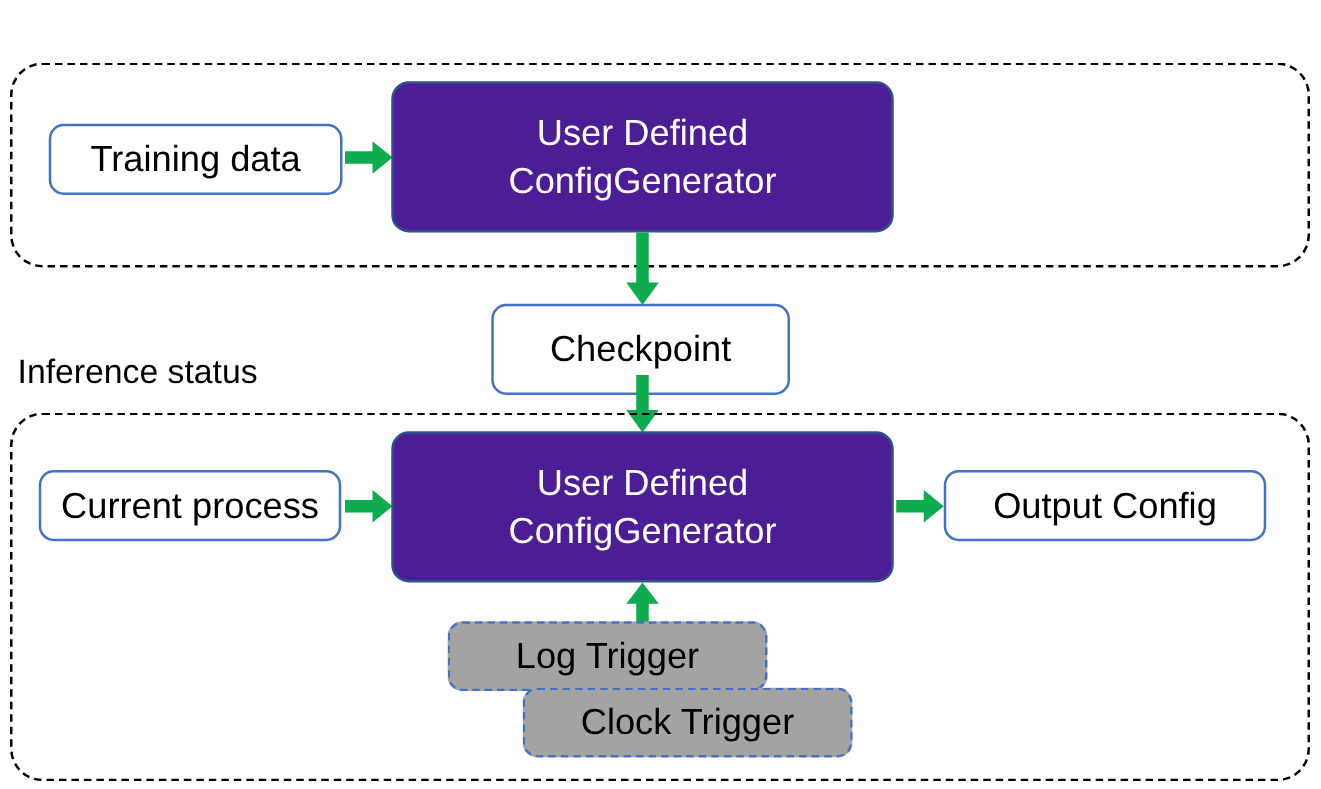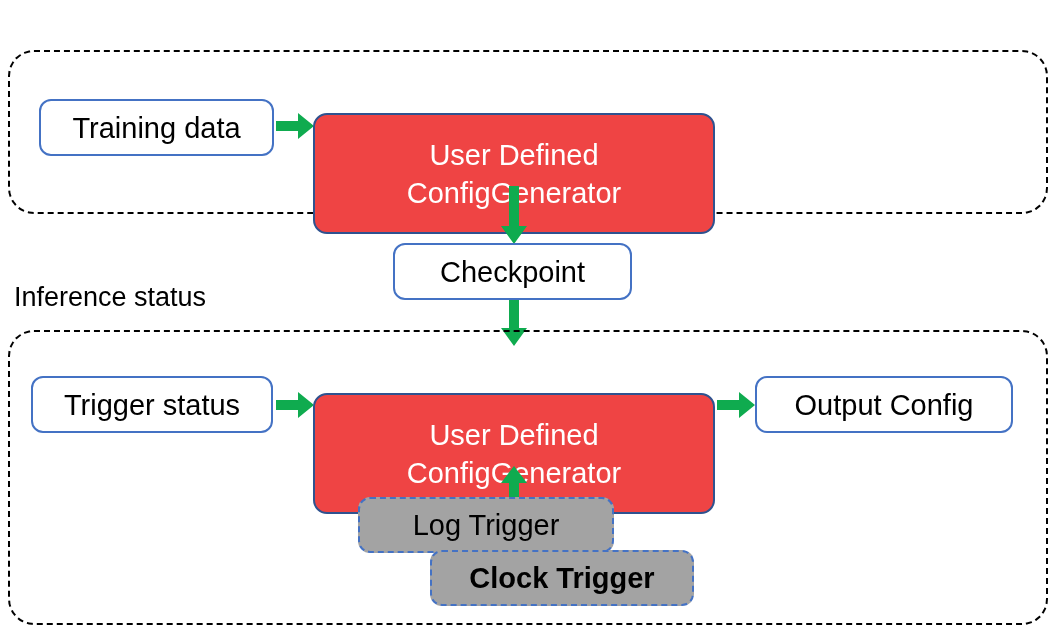--- a/index.html
+++ b/index.html
@@ -13,23 +13,23 @@
 
   
   .group{position:absolute;border:2.5px dashed #000000;border-radius:26px;background:transparent;box-sizing:border-box;}
 
   
   .obox{position:absolute;box-sizing:border-box;background:#ffffff;border:2.2px solid #4472C4;
         border-radius:12px;display:flex;align-items:center;justify-content:center;
         color:#000000;font-size:29px;line-height:34px;white-space:nowrap;text-align:center;}
 
   
-  .pbox{position:absolute;box-sizing:border-box;background:#ef4444;border:2.2px solid #2F528F;
+  .pbox{position:absolute;box-sizing:border-box;background:#4c1d95;border:2.2px solid #2F528F;
         border-radius:14px;display:flex;flex-direction:column;align-items:center;justify-content:center;
-        color:#ffffff;font-size:29px;line-height:38px;white-space:nowrap;margin-top:48px;}
+        color:#ffffff;font-size:29px;line-height:38px;white-space:nowrap;}
 
   
   .tbox{position:absolute;box-sizing:border-box;background:#a3a3a3;border:2.2px dashed #4472C4;
         border-radius:12px;display:flex;align-items:center;justify-content:center;
         color:#000000;font-size:29px;line-height:34px;white-space:nowrap;}
 
   
   .arrow{position:absolute;}
   .arrow svg{display:block;overflow:visible;}
 </style>
@@ -53,33 +53,33 @@
     <div>User Defined</div>
     <div>ConfigGenerator</div>
   </div>
 
   <div class="arrow" style="left:500px;top:186px;">
     <svg width="28" height="60" viewBox="0 0 28 60">
       <path d="M9 0 L19 0 L19 40 L27 40 L14 58 L1 40 L9 40 Z" fill="#0FAB4F"></path>
     </svg>
   </div>
 
-  <div class="obox" style="left:393px;top:243px;width:239px;height:57px;">Checkpoint</div>
+  <div class="obox" style="left:393px;top:243px;width:239px;height:73px;">Checkpoint</div>
 
   <div class="arrow" style="left:500px;top:300px;">
     <svg width="28" height="48" viewBox="0 0 28 48">
       <path d="M9 0 L19 0 L19 28 L27 28 L14 46 L1 28 L9 28 Z" fill="#0FAB4F"></path>
     </svg>
   </div>
 
   <div class="caption" style="left:14px;top:281px;">Inference status</div>
 
   <div class="group" style="left:8px;top:330px;width:1040px;height:295px;"></div>
 
-  <div class="obox" style="left:31px;top:376px;width:242px;height:57px;">Trigger status</div>
+  <div class="obox" style="left:31px;top:376px;width:242px;height:57px;">Current process</div>
 
   <div class="arrow" style="left:276px;top:391px;">
     <svg width="40" height="28" viewBox="0 0 40 28">
       <path d="M0 9 L22 9 L22 1 L38 14 L22 27 L22 19 L0 19 Z" fill="#0FAB4F"></path>
     </svg>
   </div>
 
   <div class="pbox" style="left:313px;top:345px;width:402px;height:121px;">
     <div>User Defined</div>
     <div>ConfigGenerator</div>
@@ -94,15 +94,15 @@
   <div class="obox" style="left:755px;top:376px;width:258px;height:57px;">Output Config</div>
 
   <div class="arrow" style="left:500px;top:466px;">
     <svg width="28" height="42" viewBox="0 0 28 42">
       <path d="M14 0 L27 17 L19 17 L19 42 L9 42 L9 17 L1 17 Z" fill="#0FAB4F"></path>
     </svg>
   </div>
 
   <div class="tbox" style="left:358px;top:497px;width:256px;height:56px;">Log Trigger</div>
 
-  <div class="tbox" style="left:430px;top:550px;width:264px;height:56px;font-weight:bold;">Clock Trigger</div>
+  <div class="tbox" style="left:418px;top:550px;width:264px;height:56px;">Clock Trigger</div>
 
 </div>
 
 </body></html>

